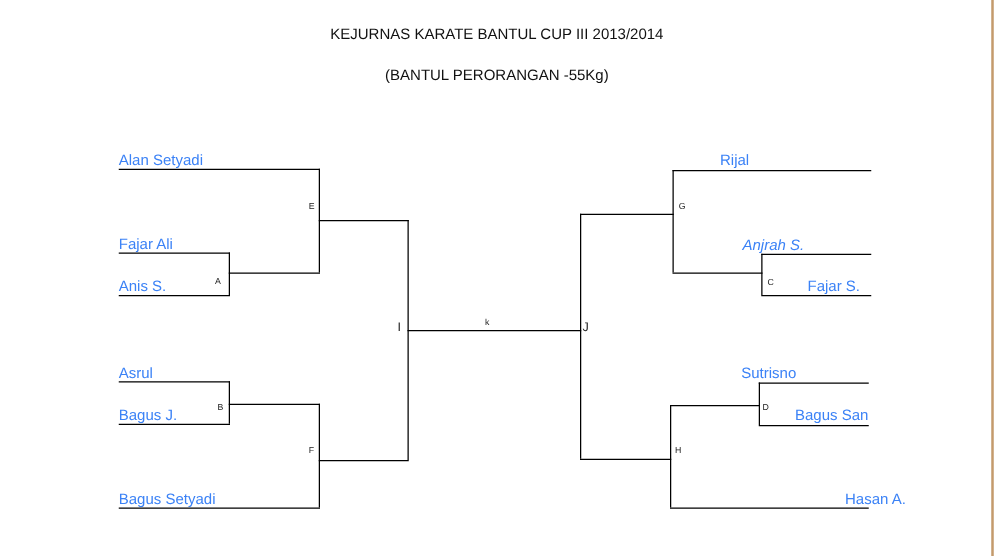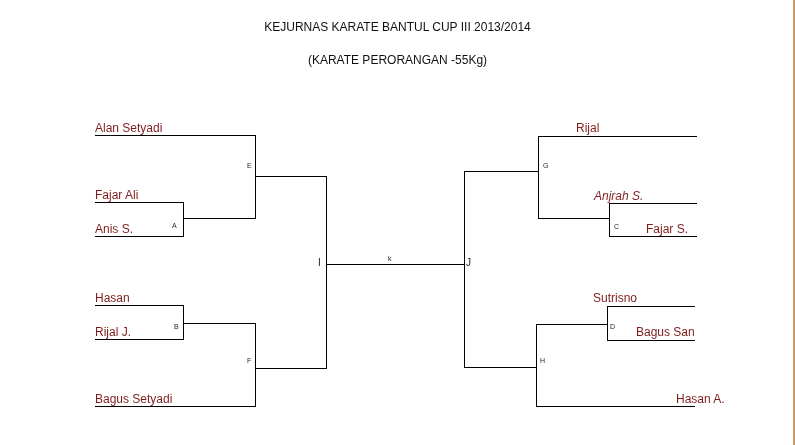--- a/index.html
+++ b/index.html
@@ -4,55 +4,55 @@
   <style>
     html, body { margin: 0; padding: 0; }
     body {
       width: 795px; height: 445px; background: #ffffff; position: relative; overflow: hidden;
       font-family: "Liberation Sans", "DejaVu Sans", sans-serif; color: #111;
     }
     .right-border { position: absolute; left: 793px; top: 0; width: 2px; height: 445px; background: #c49a6c; }
     .title { position: absolute; left: 0; width: 795px; text-align: center; font-size: 12px; color: #111; }
     .hl { position: absolute; height: 0; border-top: 1.5px solid #000; }
     .vl { position: absolute; width: 0; border-left: 1.5px solid #000; }
-    .name { position: absolute; font-size: 12px; white-space: nowrap; color: #7f1d1d; }
+    .name { position: absolute; font-size: 12px; white-space: nowrap; color: #3b82f6; }
     .mlabel { position: absolute; font-size: 7px; color: #222; }
     .mlabel.big { font-size: 10px; }
   </style>
 </head>
 <body>
 
 <div class="right-border"></div>
 
 <div class="title" style="top:20px;">KEJURNAS KARATE BANTUL CUP III 2013/2014</div>
-<div class="title" style="top:53px;">(KARATE PERORANGAN -55Kg)</div>
+<div class="title" style="top:53px;">(BANTUL PERORANGAN -55Kg)</div>
 
 <div>
 
   <span class="name" style="left:95px; top:121px;">Alan Setyadi</span>
   <div class="hl" style="left:95px; top:135px; width:161px;"></div>
 
   <span class="name" style="left:95px; top:188px;text-align:right;">Fajar Ali</span>
   <div class="hl" style="left:95px; top:202px; width:89px;"></div>
 
   <span class="name" style="left:95px; top:222px;">Anis S.</span>
   <div class="hl" style="left:95px; top:236px; width:89px;"></div>
 
   <div class="vl" style="left:183px; top:202px; height:34px;"></div>
   <span class="mlabel" style="left:172px; top:222px;">A</span>
   <div class="hl" style="left:183px; top:218px; width:73px;"></div>
 
   <div class="vl" style="left:255px; top:135px; height:83px;"></div>
   <span class="mlabel" style="left:247px; top:162px;">E</span>
   <div class="hl" style="left:255px; top:176px; width:72px;"></div>
 
-  <span class="name" style="left:95px; top:291px;">Hasan</span>
+  <span class="name" style="left:95px; top:291px;">Asrul</span>
   <div class="hl" style="left:95px; top:305px; width:89px;"></div>
 
-  <span class="name" style="left:95px; top:325px;">Rijal J.</span>
+  <span class="name" style="left:95px; top:325px;">Bagus J.</span>
   <div class="hl" style="left:95px; top:339px; width:89px;"></div>
 
   <div class="vl" style="left:183px; top:305px; height:34px;"></div>
   <span class="mlabel" style="left:174px; top:323px;">B</span>
   <div class="hl" style="left:183px; top:323px; width:73px;"></div>
 
   <span class="name" style="left:95px; top:392px;">Bagus Setyadi</span>
   <div class="hl" style="left:95px; top:406px; width:161px;"></div>
 
   <div class="vl" style="left:255px; top:323px; height:83px;"></div>

